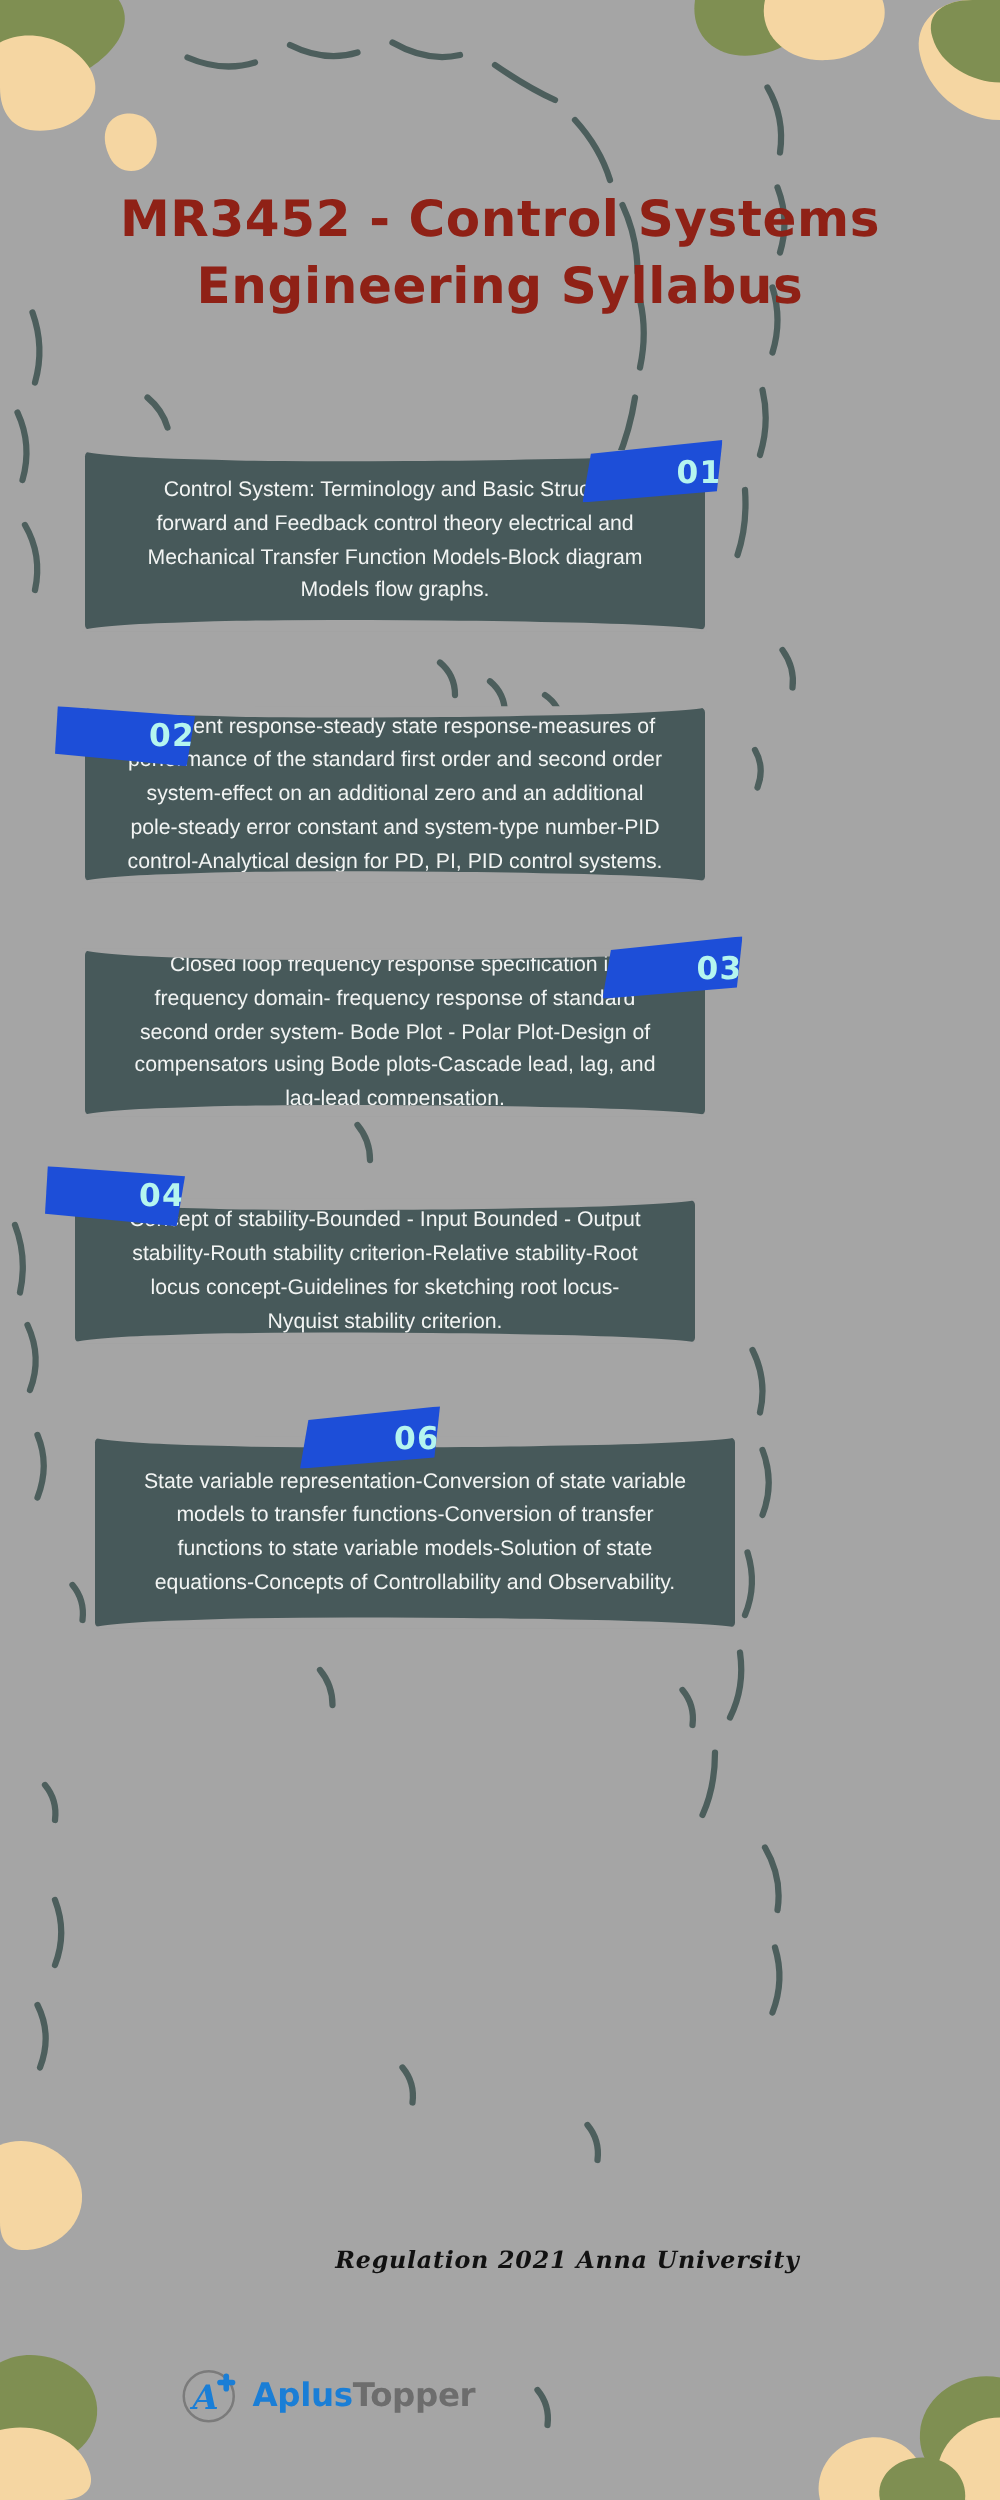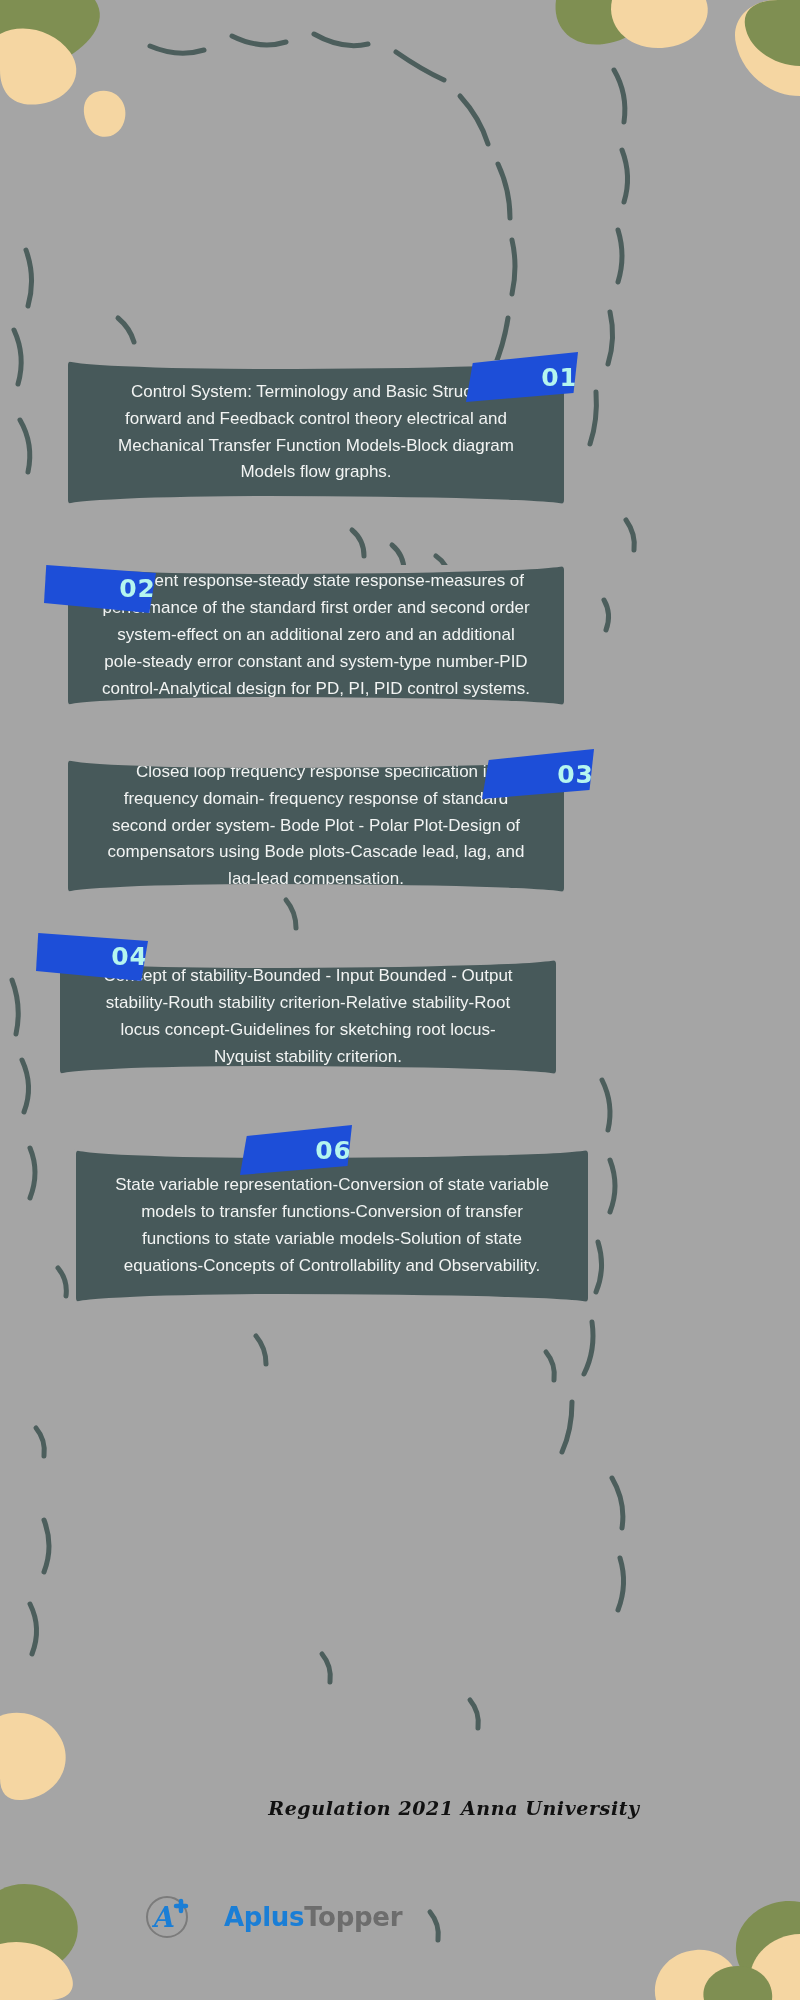--- a/index.html
+++ b/index.html
@@ -131,21 +131,20 @@
   .logo-mark {
     width: 48px;
     height: 48px;
     position: relative;
   }
   .logo-word {
     font-size: 26px;
     font-weight: 700;
     letter-spacing: -0.3px;
     font-family: "DejaVu Sans", sans-serif;
-    margin-left: 22px;
   }
   .w-aplus { color: #1a7ed6; }
   .w-topper { color: #6d6d6d; }
 </style>
 </head>
 <body>
 
 <div id="poster">
 
   <svg class="deco-layer" viewBox="0 0 800 2000" xmlns="http://www.w3.org/2000/svg">
@@ -218,20 +217,24 @@
       <path d="M256,1336 q10,12 10,28"></path>
       <path d="M546,1352 q10,12 8,28"></path>
       <path d="M470,1700 q10,12 8,28"></path>
       <path d="M430,1912 q10,12 8,28"></path>
       <path d="M322,1654 q10,12 8,28"></path>
       <path d="M58,1268 q10,12 8,28"></path>
       <path d="M36,1428 q10,12 8,28"></path>
     </g>
   </svg>
 
+  <div class="title-block">
+    <div class="title-line">MR3452 - Control Systems</div>
+    <div class="title-line">Engineering Syllabus</div>
+  </div>
 
   <div class="card" style="left:68px; top:361px; width:496px; height:143px;">
     <div class="card-text">Control System: Terminology and Basic Structure forward and Feedback control theory electrical and Mechanical Transfer Function Models-Block diagram Models flow graphs.</div>
   </div>
   <div class="num-tag tag-right" style="left:466px; top:352px;">
     <span>01</span>
   </div>
 
   <div class="card" style="left:68px; top:566px; width:496px; height:139px;">
     <div class="card-text">Transient response-steady state response-measures of performance of the standard first order and second order system-effect on an additional zero and an additional pole-steady error constant and system-type number-PID control-Analytical design for PD, PI, PID control systems.</div>

